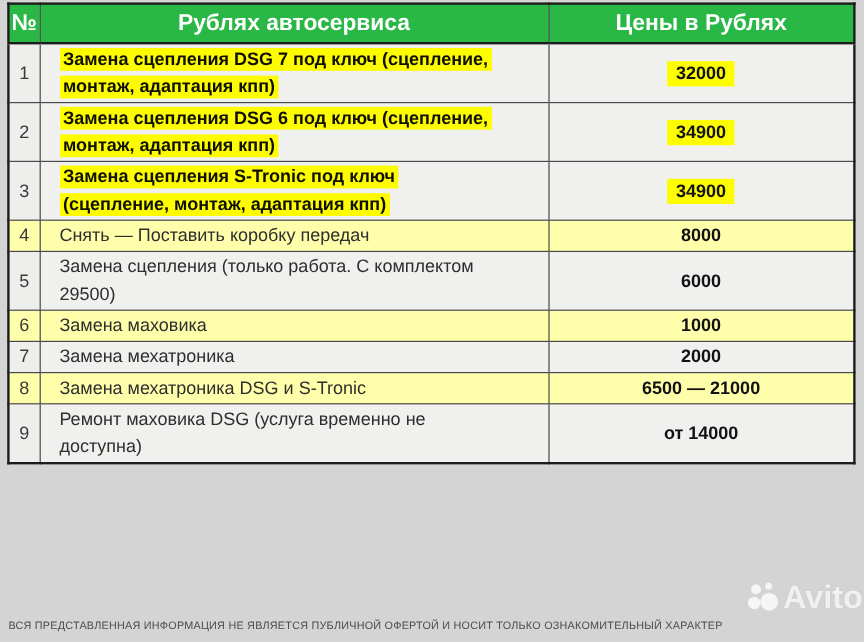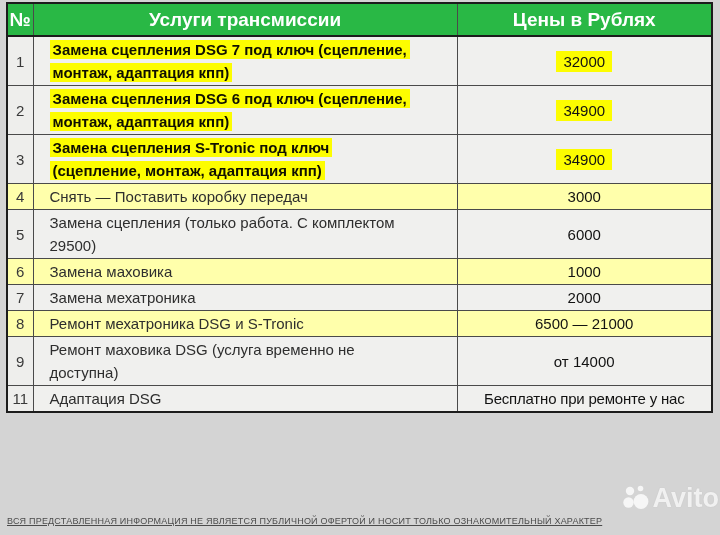--- a/index.html
+++ b/index.html
@@ -51,21 +51,21 @@
     font-size:15px;
     color:var(--text_dark);
     padding:1px 16px;
     line-height:23px;
     white-space:pre-line;
   }
   td.price{
     background:var(--cell_white);
     text-align:center;
     font-size:15px;
-    font-weight:normal;
+    font-weight:bold;
     color:#121212;
     line-height:23px;
     white-space:nowrap;
   }
   tr.single td{height:24px;}
   tr.double td{height:49px;}
   
   tr.pale td.num, tr.pale td.service, tr.pale td.price{background:var(--pale_yellow);}
   
   tr.mark td.service{font-weight:bold;color:#101000;}
@@ -77,21 +77,20 @@
   }
   tr.mark td.price .mkp{
     background:var(--highlight_yellow);
     padding:2px 7px;
   }
   .fit{font-size:14px;letter-spacing:-0.2px;}
   .disclaimer{
     position:absolute;left:7px;top:516px;width:705px;
     font-size:9px;color:#4c4c4c;letter-spacing:0.2px;
     white-space:nowrap;
-    text-decoration:underline;
   }
   .watermark{
     position:absolute;right:1px;top:484px;
     display:flex;align-items:center;gap:3px;
     color:rgba(255,255,255,0.78);
     z-index:5;pointer-events:none;
   }
   .watermark .wm-text{
     font-size:27px;font-weight:bold;line-height:27px;
     text-shadow:0 0 1px rgba(120,120,120,0.25);
@@ -105,21 +104,21 @@
 
   <table class="price-table">
     <colgroup>
       <col class="c-num">
         <col class="c-service">
         <col class="c-price">
     </colgroup>
     <thead>
       <tr>
         <th>№</th>
-        <th>Услуги трансмиссии</th>
+        <th>Рублях автосервиса</th>
         <th>Цены в Рублях</th>
       </tr>
     </thead>
     <tbody id="rows">
         <tr class="mark double">
           <td class="num">1</td>
           <td class="service"><span class="mk">Замена сцепления DSG 7 под ключ (сцепление,
 монтаж, адаптация кпп)</span></td>
           <td class="price"><span class="mkp">32000</span></td>
         </tr>
@@ -131,53 +130,48 @@
         </tr>
         <tr class="mark double">
           <td class="num">3</td>
           <td class="service"><span class="mk">Замена сцепления S-Tronic под ключ
 (сцепление, монтаж, адаптация кпп)</span></td>
           <td class="price"><span class="mkp">34900</span></td>
         </tr>
         <tr class="pale single">
           <td class="num">4</td>
           <td class="service">Снять — Поставить коробку передач</td>
-          <td class="price">3000</td>
+          <td class="price">8000</td>
         </tr>
         <tr class="white double">
           <td class="num">5</td>
           <td class="service">Замена сцепления (только работа. С комплектом
 29500)</td>
           <td class="price">6000</td>
         </tr>
         <tr class="pale single">
           <td class="num">6</td>
           <td class="service">Замена маховика</td>
           <td class="price">1000</td>
         </tr>
         <tr class="white single">
           <td class="num">7</td>
           <td class="service">Замена мехатроника</td>
           <td class="price">2000</td>
         </tr>
         <tr class="pale single">
           <td class="num">8</td>
-          <td class="service">Ремонт мехатроника DSG и S-Tronic</td>
+          <td class="service">Замена мехатроника DSG и S-Tronic</td>
           <td class="price">6500 — 21000</td>
         </tr>
         <tr class="white double">
           <td class="num">9</td>
           <td class="service">Ремонт маховика DSG (услуга временно не
 доступна)</td>
           <td class="price">от 14000</td>
-        </tr>
-        <tr class="white single">
-          <td class="num">11</td>
-          <td class="service">Адаптация DSG</td>
-          <td class="price fit">Бесплатно при ремонте у нас</td>
         </tr>
       </tbody>
   </table>
 
   <div class="disclaimer">ВСЯ ПРЕДСТАВЛЕННАЯ ИНФОРМАЦИЯ НЕ ЯВЛЯЕТСЯ ПУБЛИЧНОЙ ОФЕРТОЙ И НОСИТ ТОЛЬКО ОЗНАКОМИТЕЛЬНЫЙ ХАРАКТЕР</div>
 
   <div class="watermark">
     <span>
       <svg width="28" height="28" viewBox="0 0 28 28">
         <g fill="rgba(255,255,255,0.78)">

